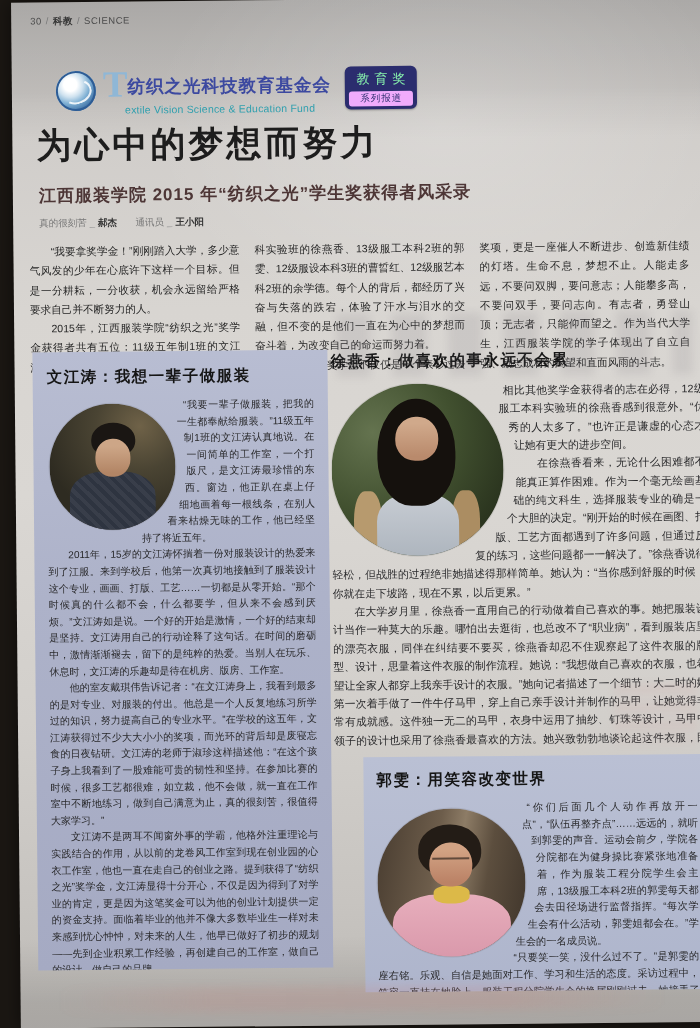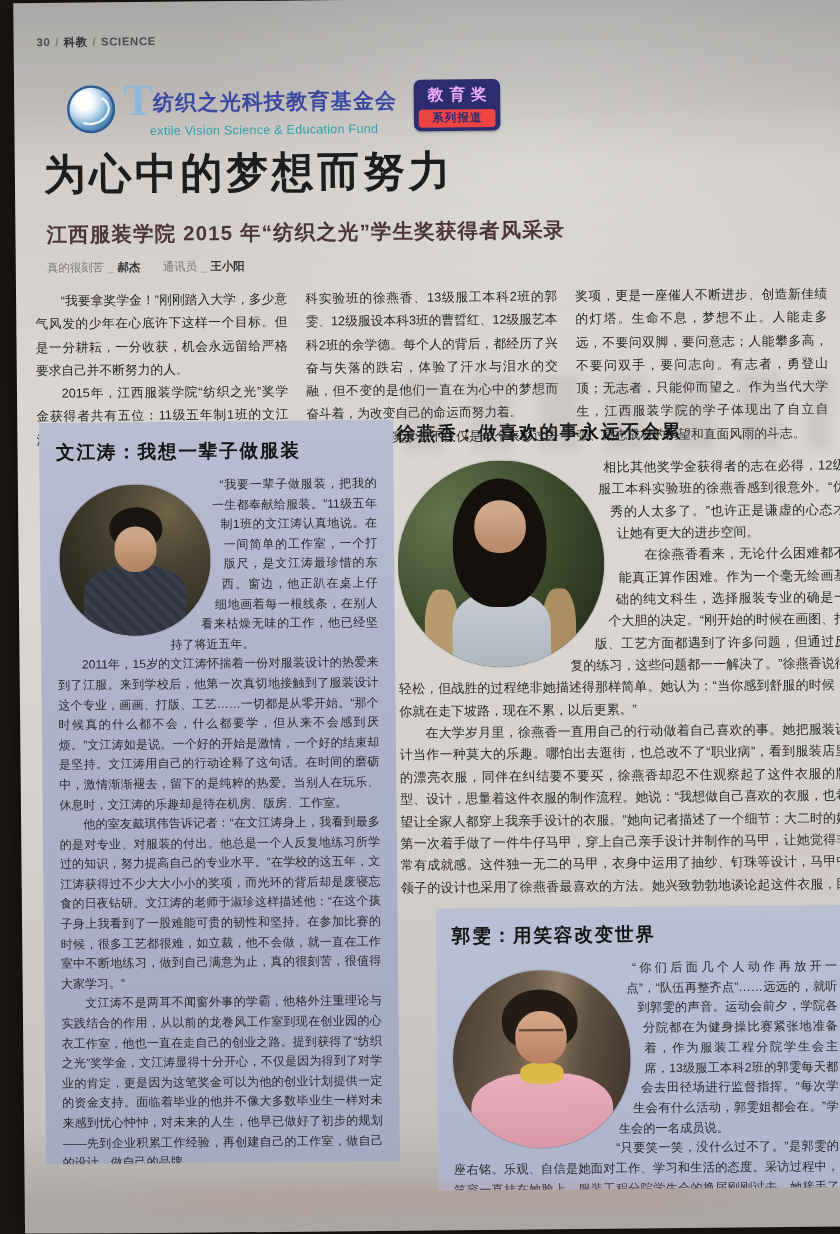--- a/index.html
+++ b/index.html
@@ -24,38 +24,38 @@
   }
   .ghost{position:absolute;pointer-events:none;filter:blur(4px);}
   .ghost-top{left:322px;top:314px;width:356px;height:64px;opacity:.45;
     background:repeating-linear-gradient(90deg, rgba(110,105,115,.28) 0 34px, transparent 34px 56px);}
   .ghost-mid{left:596px;top:688px;width:84px;height:58px;opacity:.5;
     background:repeating-linear-gradient(180deg, rgba(205,130,130,.22) 0 10px, transparent 10px 18px);}
   .ghost-bottom{left:36px;top:986px;width:610px;height:26px;opacity:.6;
     background:linear-gradient(90deg, transparent, rgba(205,125,120,.28) 25%, rgba(205,125,120,.30) 75%, transparent);}
 
   
-  .pg-header{position:absolute;left:19px;top:27px;font-size:9.5px;color:#4b4b4b;letter-spacing:.5px;font-weight:bold;}
+  .pg-header{position:absolute;left:19px;top:13px;font-size:9.5px;color:#4b4b4b;letter-spacing:.5px;}
   .pg-header b{color:#333;}
   .pg-header .sep{margin:0 4px;color:#777;}
 
   .logo-row{position:absolute;left:44px;top:64px;display:flex;align-items:center;}
   .globe{width:40px;height:40px;border-radius:50%;position:relative;flex:0 0 auto;
     background:radial-gradient(circle at 36% 34%, #ffffff 18%, #cfe2ef 34%, #7fb0d4 52%, #35689f 78%, #23477a 100%);
     box-shadow:inset 0 0 0 2px #2d5c95;}
   .globe::after{content:"";position:absolute;left:6px;top:9px;width:26px;height:20px;border-radius:50%;
     border:2.5px solid rgba(255,255,255,.85);border-top-color:transparent;border-left-color:transparent;transform:rotate(-18deg);}
   .logo-text{margin-left:7px;line-height:1;position:relative;}
   .logo-t{font-family:"Liberation Serif", serif;font-size:37px;font-weight:bold;color:#8fb7d6;vertical-align:-4px;}
   .org-cn{font-size:17.5px;font-weight:bold;color:#3c49a0;letter-spacing:1px;}
   .org-en{font-size:10.5px;color:#2f9fae;margin-top:2px;margin-left:22px;letter-spacing:.2px;}
   .badge{margin-left:14px;width:64px;background:#2b2d6e;border-radius:6px;padding:4px 4px 3px;text-align:center;
     box-shadow:0 1px 2px rgba(0,0,0,.3);}
-  .badge-l1{color:#f0abfc;font-size:13px;font-weight:bold;letter-spacing:5px;padding-left:5px;}
-  .badge-l2{margin-top:3px;background:#ef4444;color:#2b2d6e;font-size:9.5px;font-weight:bold;border-radius:3px;
+  .badge-l1{color:#86efac;font-size:13px;font-weight:normal;letter-spacing:5px;padding-left:5px;}
+  .badge-l2{margin-top:3px;background:#f0abfc;color:#2b2d6e;font-size:9.5px;font-weight:normal;border-radius:3px;
     letter-spacing:1px;padding:1px 0;}
 
   
   .headline{position:absolute;left:24px;top:120px;font-size:35px;font-weight:bold;color:#1d1d1d;
     letter-spacing:3px;font-family:"Liberation Sans", sans-serif;}
   .deck{position:absolute;left:26px;top:182px;font-size:17px;font-weight:bold;color:#4d3636;letter-spacing:1px;}
   .byline{position:absolute;left:26px;top:215px;font-size:9.5px;color:#777;}
   .byline b{color:#333;margin-right:16px;}
   .byline .u{color:#999;margin:0 3px;}
 

